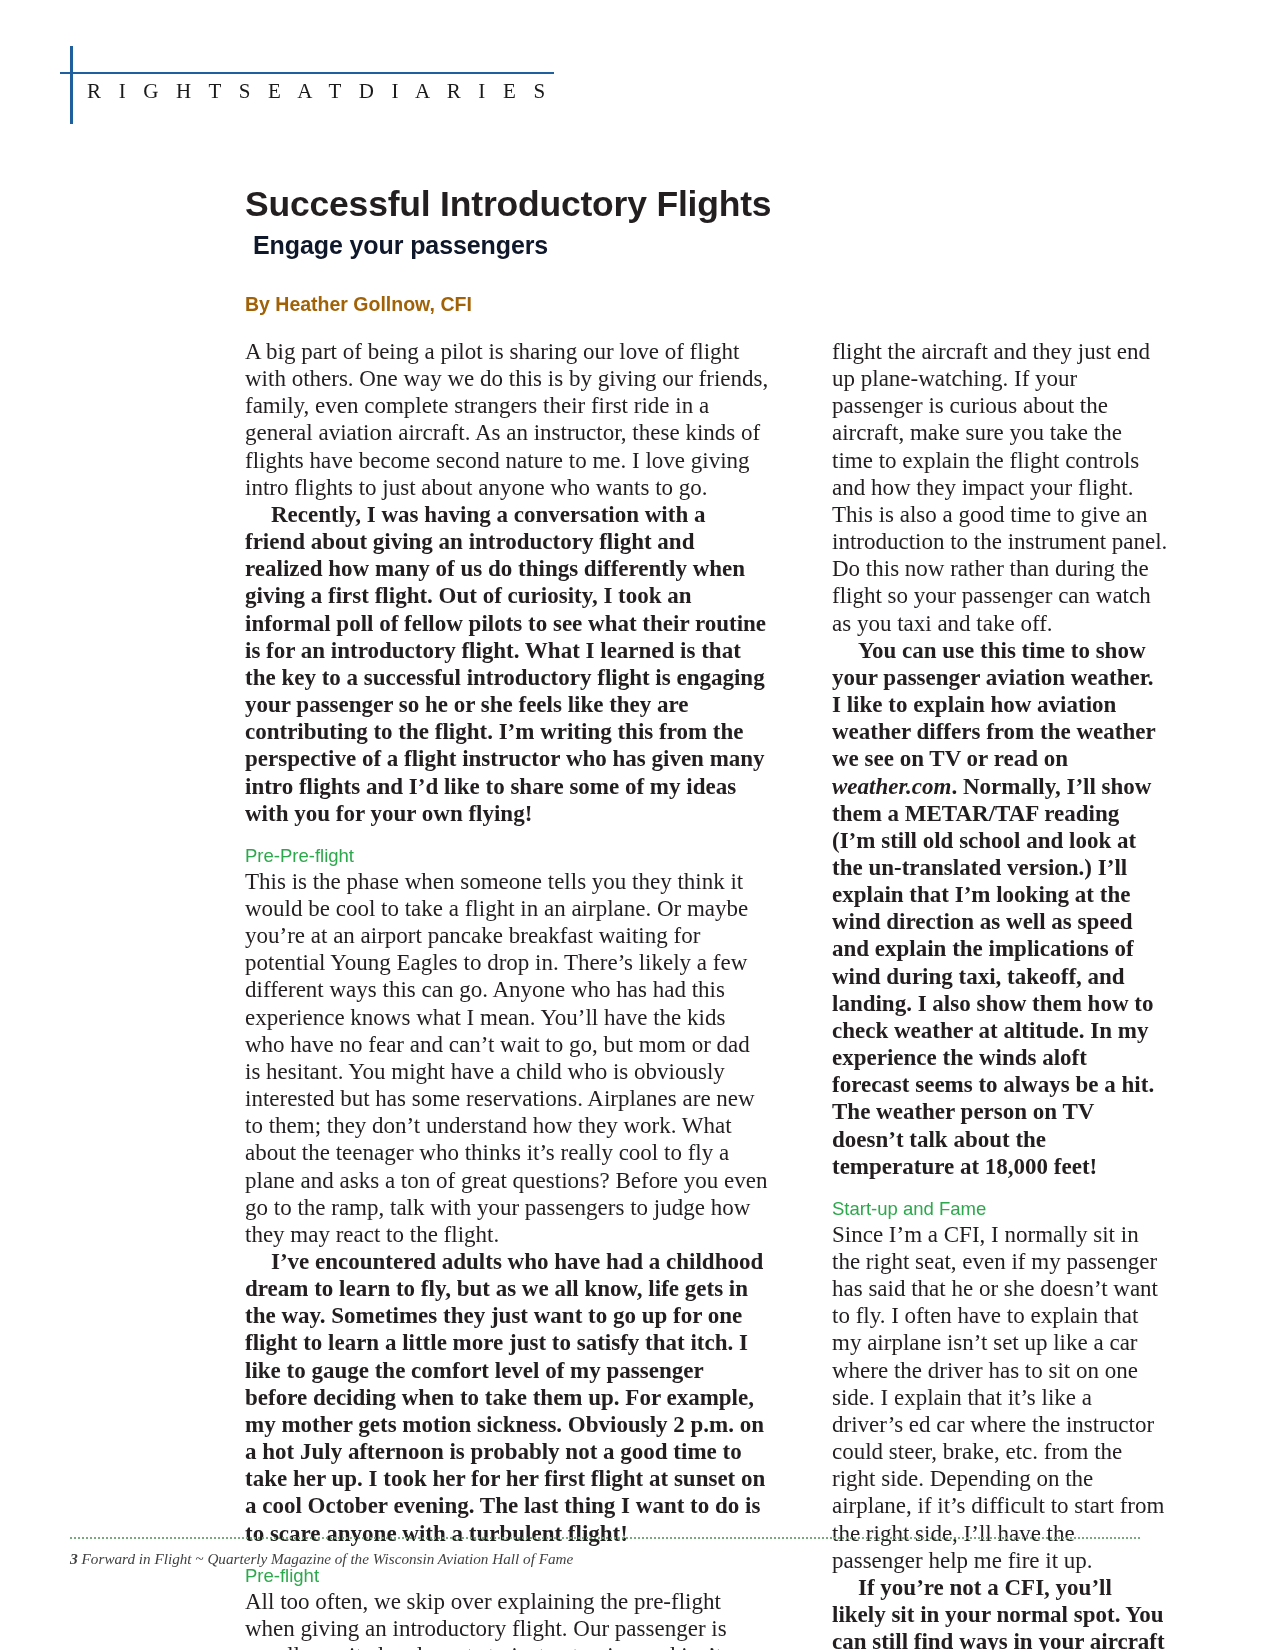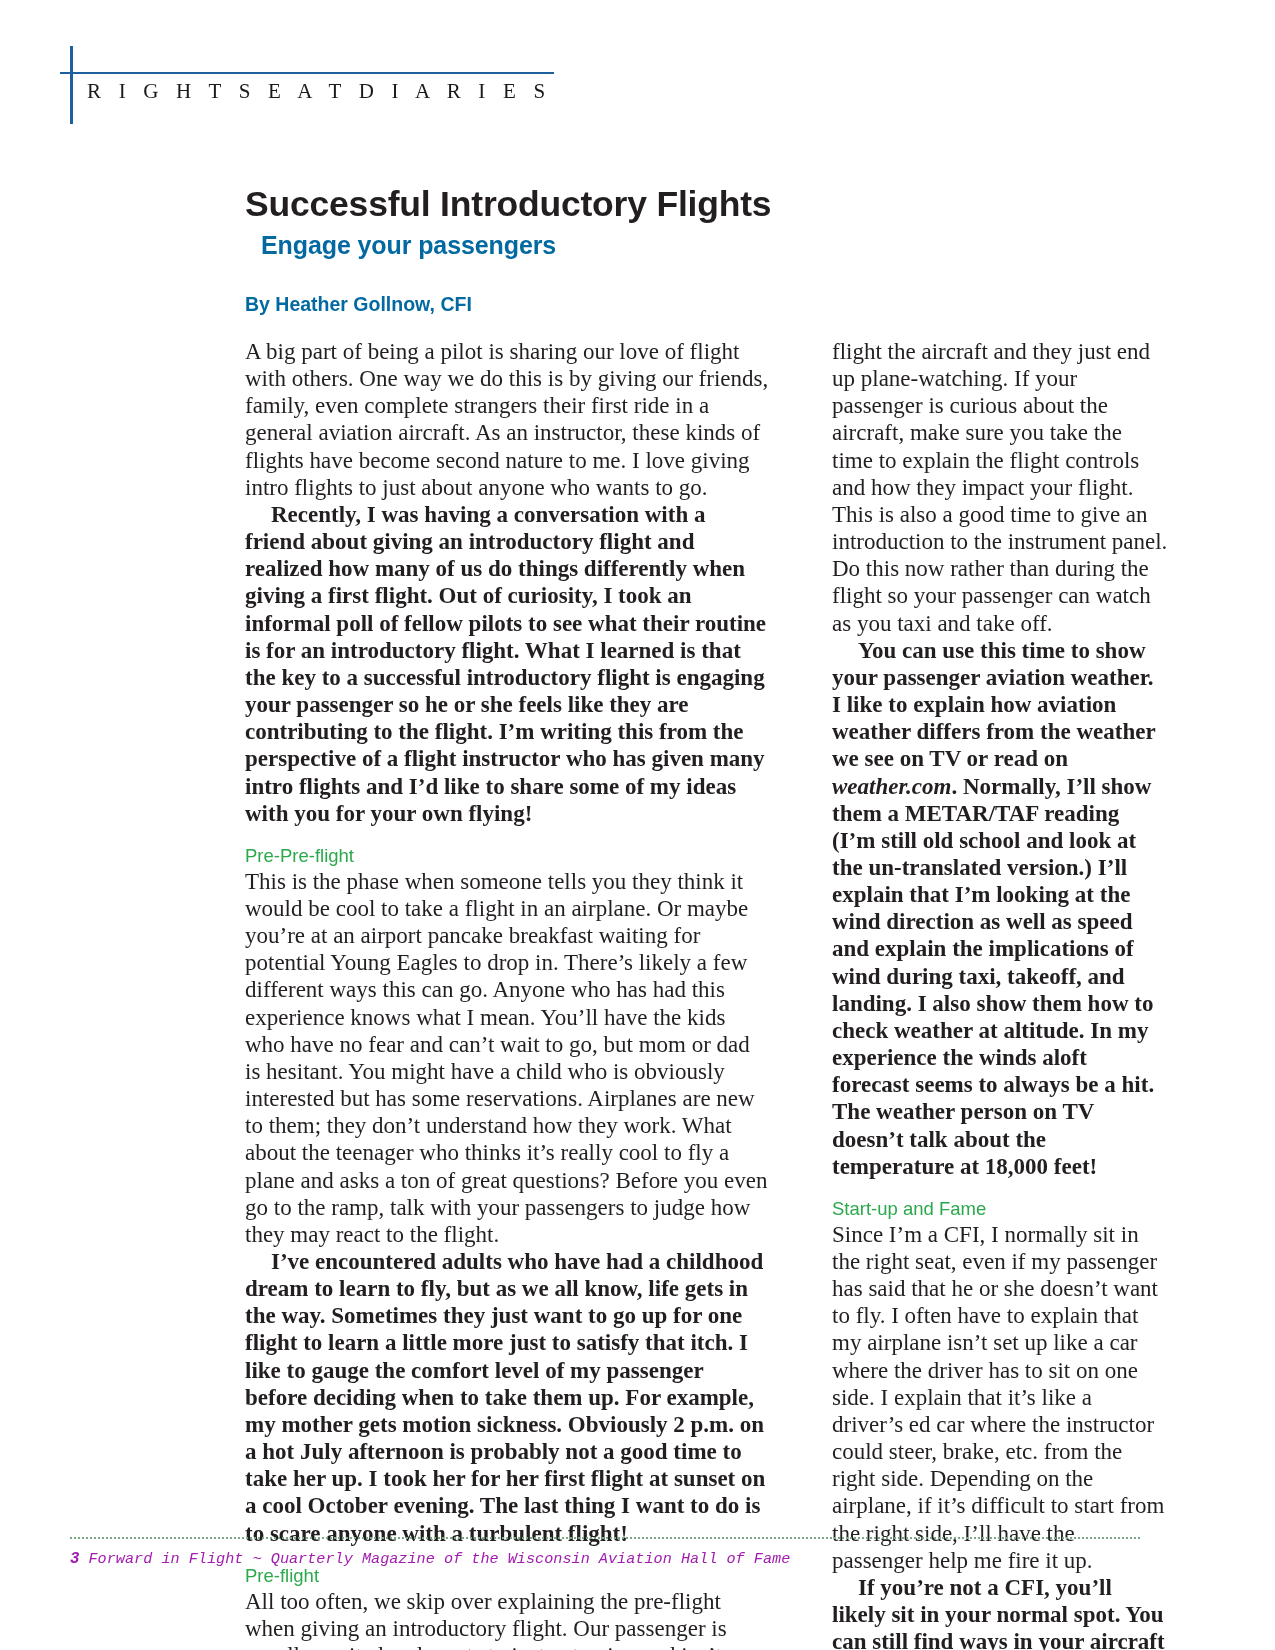--- a/index.html
+++ b/index.html
@@ -65,29 +65,29 @@
     line-height: 40px;
     color: #231f20;
     letter-spacing: -0.2px;
     margin: 0;
   }
   .deck {
     font-family: "Liberation Sans", sans-serif;
     font-weight: bold;
     font-size: 25px;
     line-height: 30px;
-    color: #0369a1;
-    margin: 6px 0 0 16px;
+    color: #0f172a;
+    margin: 6px 0 0 8px;
     letter-spacing: -0.1px;
   }
   .byline {
     font-family: "Liberation Sans", sans-serif;
     font-weight: bold;
     font-size: 19.5px;
-    color: #0369a1;
+    color: #a16207;
     margin: 33px 0 16px 0;
   }
 
   
   .columns {
     position: absolute;
     left: 245px;
     top: 338px;
     width: 890px;
     height: 1140px;
@@ -130,24 +130,24 @@
     top: 1537px;
     width: 1070px;
   }
   .footer-rule {
     width: 1070px;
     height: 0px;
     border-top: 2px dotted #7aa87f;
   }
   .footer-text {
     margin-top: 11px;
-    font-family: Liberation Mono, monospace;
+    font-family: Liberation Serif, serif;
     font-style: italic;
     font-size: 15.2px;
-    color: #a21caf;
+    color: #404040;
     white-space: nowrap;
   }
   .footer-pagenum {
     font-weight: bold;
     font-style: italic;
     font-size: 15.6px;
   }
 </style>
 </head>
 <body>

